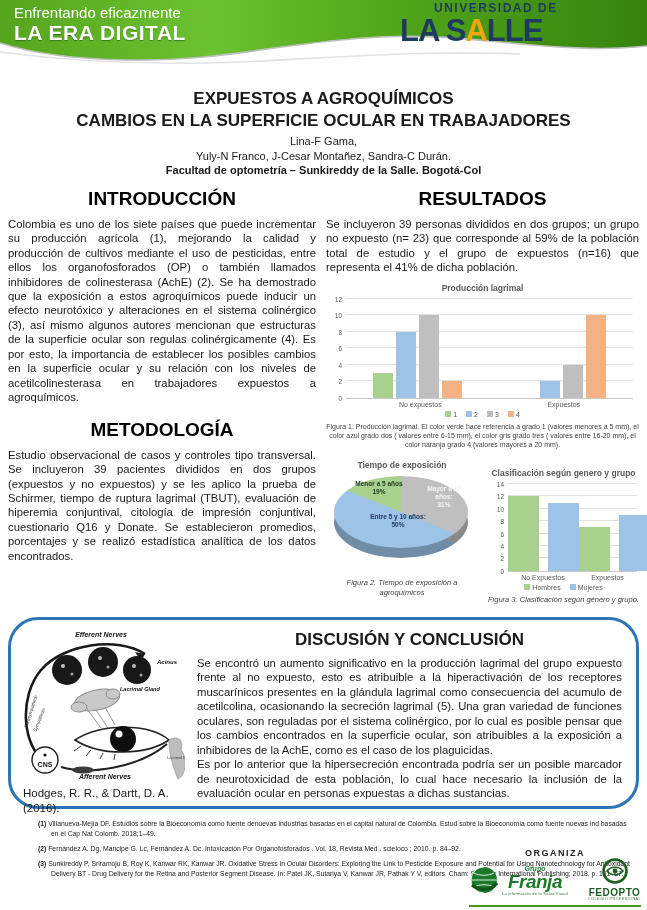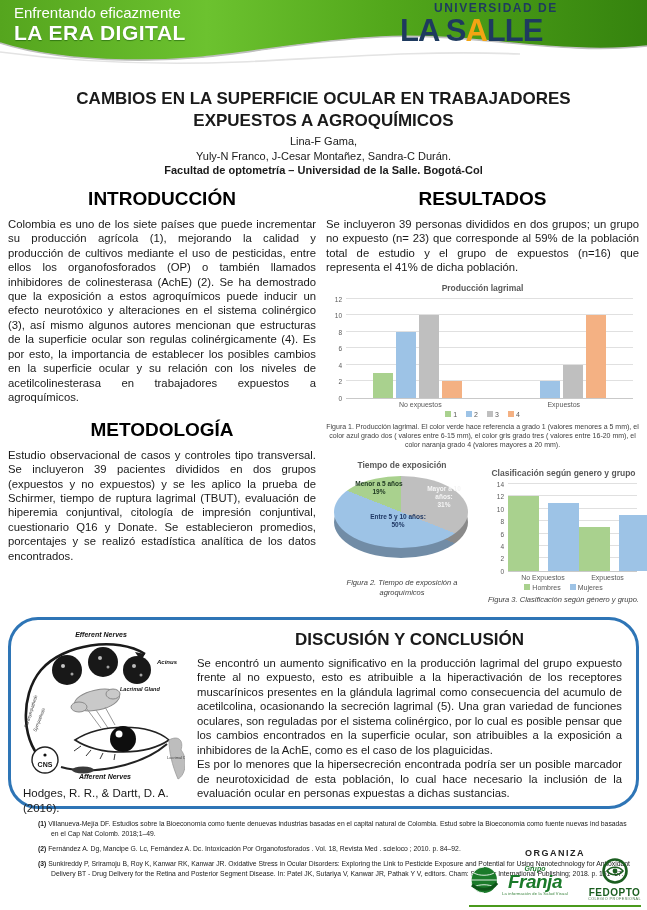--- a/index.html
+++ b/index.html
@@ -116,27 +116,27 @@
     <div class="tag-bottom">LA ERA DIGITAL</div>
   </div>
   <div class="unilogo">
     <div class="uni-top">UNIVERSIDAD DE</div>
     <div class="uni-name"><span>LA S</span><span class="accent">A</span><span>LLE</span></div>
   </div>
 </header>
 
 <div class="title-block">
   <div class="poster-title">
+    <div>EXPUESTOS A AGROQUÍMICOS</div>
     <div>CAMBIOS EN LA SUPERFICIE OCULAR EN TRABAJADORES</div>
-    <div>EXPUESTOS A AGROQUÍMICOS</div>
   </div>
   <div class="authors">
     <div>Lina-F Gama,</div>
     <div>Yuly-N Franco, J-Cesar Montañez, Sandra-C Durán.</div>
-    <div class="affil">Facultad de optometría – Universidad de la Salle. Bogotá-Col</div>
+    <div class="affil">Facultad de optometría – Sunkireddy de la Salle. Bogotá-Col</div>
   </div>
 </div>
 
 <div class="cols">
   <div class="col-left">
     <h2 class="section">INTRODUCCIÓN</h2>
     <p class="bodytext">Colombia es uno de los siete países que puede incrementar su producción agrícola (1), mejorando la calidad y producción de cultivos mediante el uso de pesticidas, entre ellos los organofosforados (OP) o también llamados inhibidores de colinesterasa (AchE) (2). Se ha demostrado que la exposición a estos agroquímicos puede inducir un efecto neurotóxico y alteraciones en el sistema colinérgico (3), así mismo algunos autores mencionan que estructuras de la superficie ocular son regulas colinérgicamente (4). Es por esto, la importancia de establecer los posibles cambios en la superficie ocular y su relación con los niveles de acetilcolinesterasa en trabajadores expuestos a agroquímicos.</p>
     <h2 class="section metod">METODOLOGÍA</h2>
     <p class="bodytext">Estudio observacional de casos y controles tipo transversal. Se incluyeron 39 pacientes divididos en dos grupos (expuestos y no expuestos) y se les aplico la prueba de Schirmer, tiempo de ruptura lagrimal (TBUT), evaluación de hiperemia conjuntival, citología de impresión conjuntival, cuestionario Q16 y Donate. Se establecieron promedios, porcentajes y se realizó estadística analítica de los datos encontrados.</p>
   </div>
@@ -322,21 +322,21 @@
       <text x="150" y="131" font-size="4" fill="#444">Lacrimal Drainage Syst.</text>
     </svg>
     <div class="attribution">
       <div>Hodges, R. R., &amp; Dartt, D. A.</div>
       <div>(2016).</div>
     </div>
   </div>
   <div class="disc-right">
     <div class="disc-title">DISCUSIÓN Y CONCLUSIÓN</div>
     <p class="disc-text">Se encontró un aumento significativo en la producción lagrimal del grupo expuesto frente al no expuesto, esto es atribuible a la hiperactivación de los receptores muscarínicos presentes en la glándula lagrimal como consecuencia del acumulo de acetilcolina, ocasionando la secreción lagrimal (5). Una gran variedad de funciones oculares, son reguladas por el sistema colinérgico, por lo cual es posible pensar que los cambios encontrados en la superficie ocular, son atribuibles a la exposición a inhibidores de la AchE, como es el caso de los plaguicidas.</p>
-    <p class="disc-text">Es por lo menores que la hipersecreción encontrada podría ser un posible marcador de neurotoxicidad de esta población, lo cual hace necesario la inclusión de la evaluación ocular en personas expuestas a dichas sustancias.</p>
+    <p class="disc-text">Es por lo anterior que la hipersecreción encontrada podría ser un posible marcador de neurotoxicidad de esta población, lo cual hace necesario la inclusión de la evaluación ocular en personas expuestas a dichas sustancias.</p>
   </div>
 </div>
 
 <div class="bib">
   <div class="refs" id="refs">
       <div class="ref"><span class="refnum">(1) </span>Villanueva-Mejía DF. Estudios sobre la Bioeconomía como fuente denuevas industrias basadas en el capital natural de Colombia. Estud sobre la Bioeconomía como fuente nuevas ind basadas en el Cap Nat Colomb. 2018;1–49.</div>
       <div class="ref"><span class="refnum">(2) </span>Fernández A. Dg, Mancipe G. Lc, Fernández A. Dc. Intoxicación Por Organofosforados . Vol. 18, Revista Med . scieloco ; 2010. p. 84–92.</div>
       <div class="ref"><span class="refnum">(3) </span>Sunkireddy P, Sriramoju B, Roy K, Kanwar RK, Kanwar JR. Oxidative Stress in Ocular Disorders: Exploring the Link to Pesticide Exposure and Potential for Using Nanotechnology for Antioxidant Delivery BT - Drug Delivery for the Retina and Posterior Segment Disease. In: Patel JK, Sutariya V, Kanwar JR, Pathak Y V, editors. Cham: Springer International Publishing; 2018. p. 151–67.</div>
     </div>
 </div>

